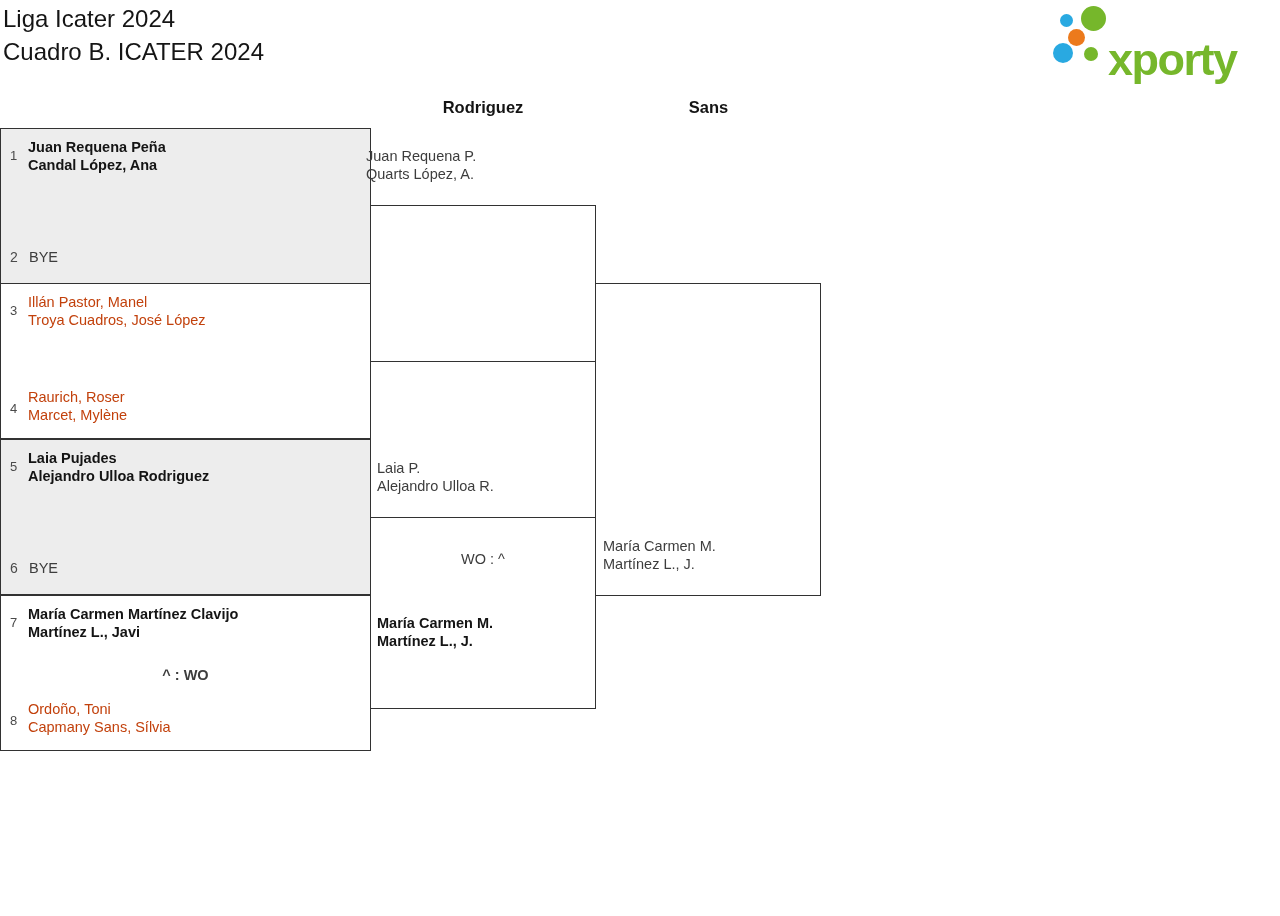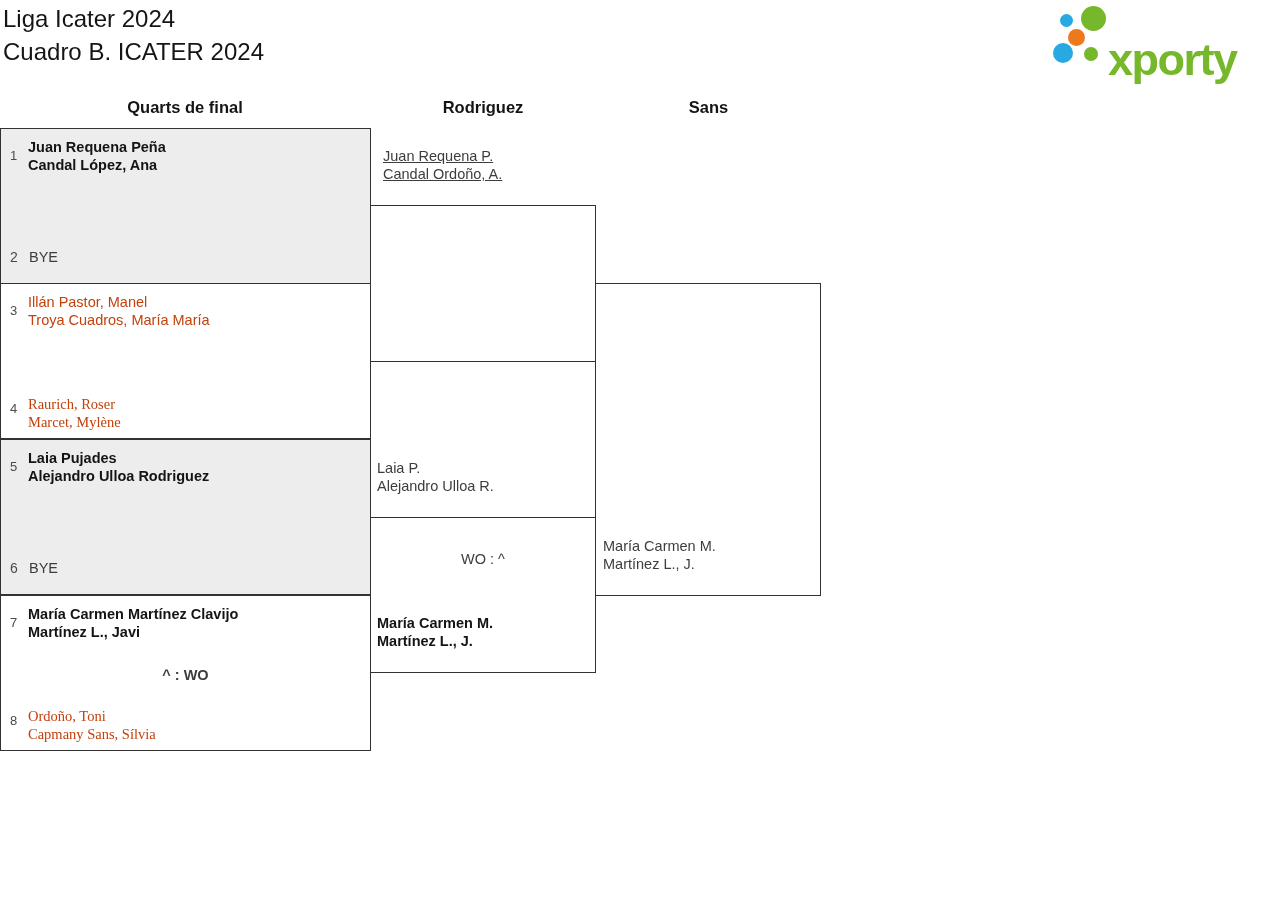--- a/index.html
+++ b/index.html
@@ -36,41 +36,41 @@
   .rh-f {left:596px;width:225px;}
   
   .box{position:absolute;box-sizing:border-box;border:1px solid #323232;background:#ffffff;}
   .box.shaded{background:#ededed;}
   .qf{left:0;width:371px;height:156px;}
   #qf1{top:128px;height:156px;}
   #qf2{top:283px;}
   #qf3{top:439px;}
   #qf4{top:595px;}
   #sf1{left:370px;top:205px;width:226px;height:157px;}
-  #sf2{left:370px;top:517px;width:226px;height:156px;}
+  #sf2{left:370px;top:517px;width:226px;height:192px;}
   #final-box{left:595px;top:283px;width:226px;height:313px;}
   
   .team{position:absolute;left:27px;font-size:14.5px;line-height:18px;color:#c2410c;white-space:nowrap;}
   .team.top{top:9px;}
-  .team.bottom{bottom:7px;font-family:Liberation Serif, serif;}
+  .team.bottom{bottom:14px;}
   .team.winner{font-weight:700;color:#141414;}
   .seed{position:absolute;left:9px;font-size:13px;color:#4a4a4a;line-height:16px;}
   .seed.top{top:19px;}
   .seed.bottom{bottom:21px;}
   .bye-row{position:absolute;left:9px;bottom:17px;font-size:14.5px;color:#3d3d3d;line-height:18px;}
   .bye-row .bye-seed{display:inline-block;width:19px;font-size:14px;color:#4a4a4a;}
   .result{
     position:absolute;left:0;width:100%;text-align:center;font-size:14.5px;color:#3d3d3d;line-height:18px;
   }
   #qf4 .result{top:70px;font-weight:bold;}
   #sf2 .result{top:32px;}
   
   .adv{position:absolute;font-size:14.5px;line-height:18px;color:#3d3d3d;white-space:nowrap;}
   .adv.winner{font-weight:700;color:#141414;}
-  #adv-sf1{left:383px;top:147px;text-decoration:underline;}
+  #adv-sf1{left:366px;top:147px;}
   #adv-sf2{left:377px;top:459px;}
   #adv-sf2-winner{left:377px;top:614px;}
   #adv-final{left:603px;top:537px;}
 </style>
 </head>
 <body>
 
 <div id="stage">
 
   <div class="title l1">Liga Icater 2024</div>
@@ -78,40 +78,39 @@
 
   <div class="logo">
     <span class="dot dot-blue-sm"></span>
     <span class="dot dot-green-lg"></span>
     <span class="dot dot-orange"></span>
     <span class="dot dot-blue-lg"></span>
     <span class="dot dot-green-sm"></span>
     <span class="logo-text">xporty</span>
   </div>
 
-  <div class="round-header rh-qf">Quarts de final</div>
   <div class="round-header rh-sf">Rodriguez</div>
   <div class="round-header rh-f">Sans</div>
 
   <div id="qf1" class="box qf shaded">
     <span class="seed top">1</span>
     <div class="team top winner">
       <div>Juan Requena Peña</div>
       <div>Candal López, Ana</div>
     </div>
     <div class="bye-row">
       <span class="bye-seed">2</span><span>BYE</span>
     </div>
   </div>
 
   <div id="qf2" class="box qf">
     <span class="seed top">3</span>
     <div class="team top">
       <div>Illán Pastor, Manel</div>
-      <div>Troya Cuadros, María María</div>
+      <div>Troya Cuadros, José López</div>
     </div>
     <span class="seed bottom">4</span>
     <div class="team bottom">
       <div>Raurich, Roser</div>
       <div>Marcet, Mylène</div>
     </div>
   </div>
 
   <div id="qf3" class="box qf shaded">
     <span class="seed top">5</span>
@@ -141,21 +140,21 @@
   <div id="sf1" class="box"></div>
 
   <div id="sf2" class="box">
     <div class="result">WO : ^</div>
   </div>
 
   <div id="final-box" class="box"></div>
 
   <div id="adv-sf1" class="adv">
     <div>Juan Requena P.</div>
-    <div>Candal Ordoño, A.</div>
+    <div>Quarts López, A.</div>
   </div>
 
   <div id="adv-sf2" class="adv">
     <div>Laia P.</div>
     <div>Alejandro Ulloa R.</div>
   </div>
 
   <div id="adv-sf2-winner" class="adv winner">
     <div>María Carmen M.</div>
     <div>Martínez L., J.</div>

